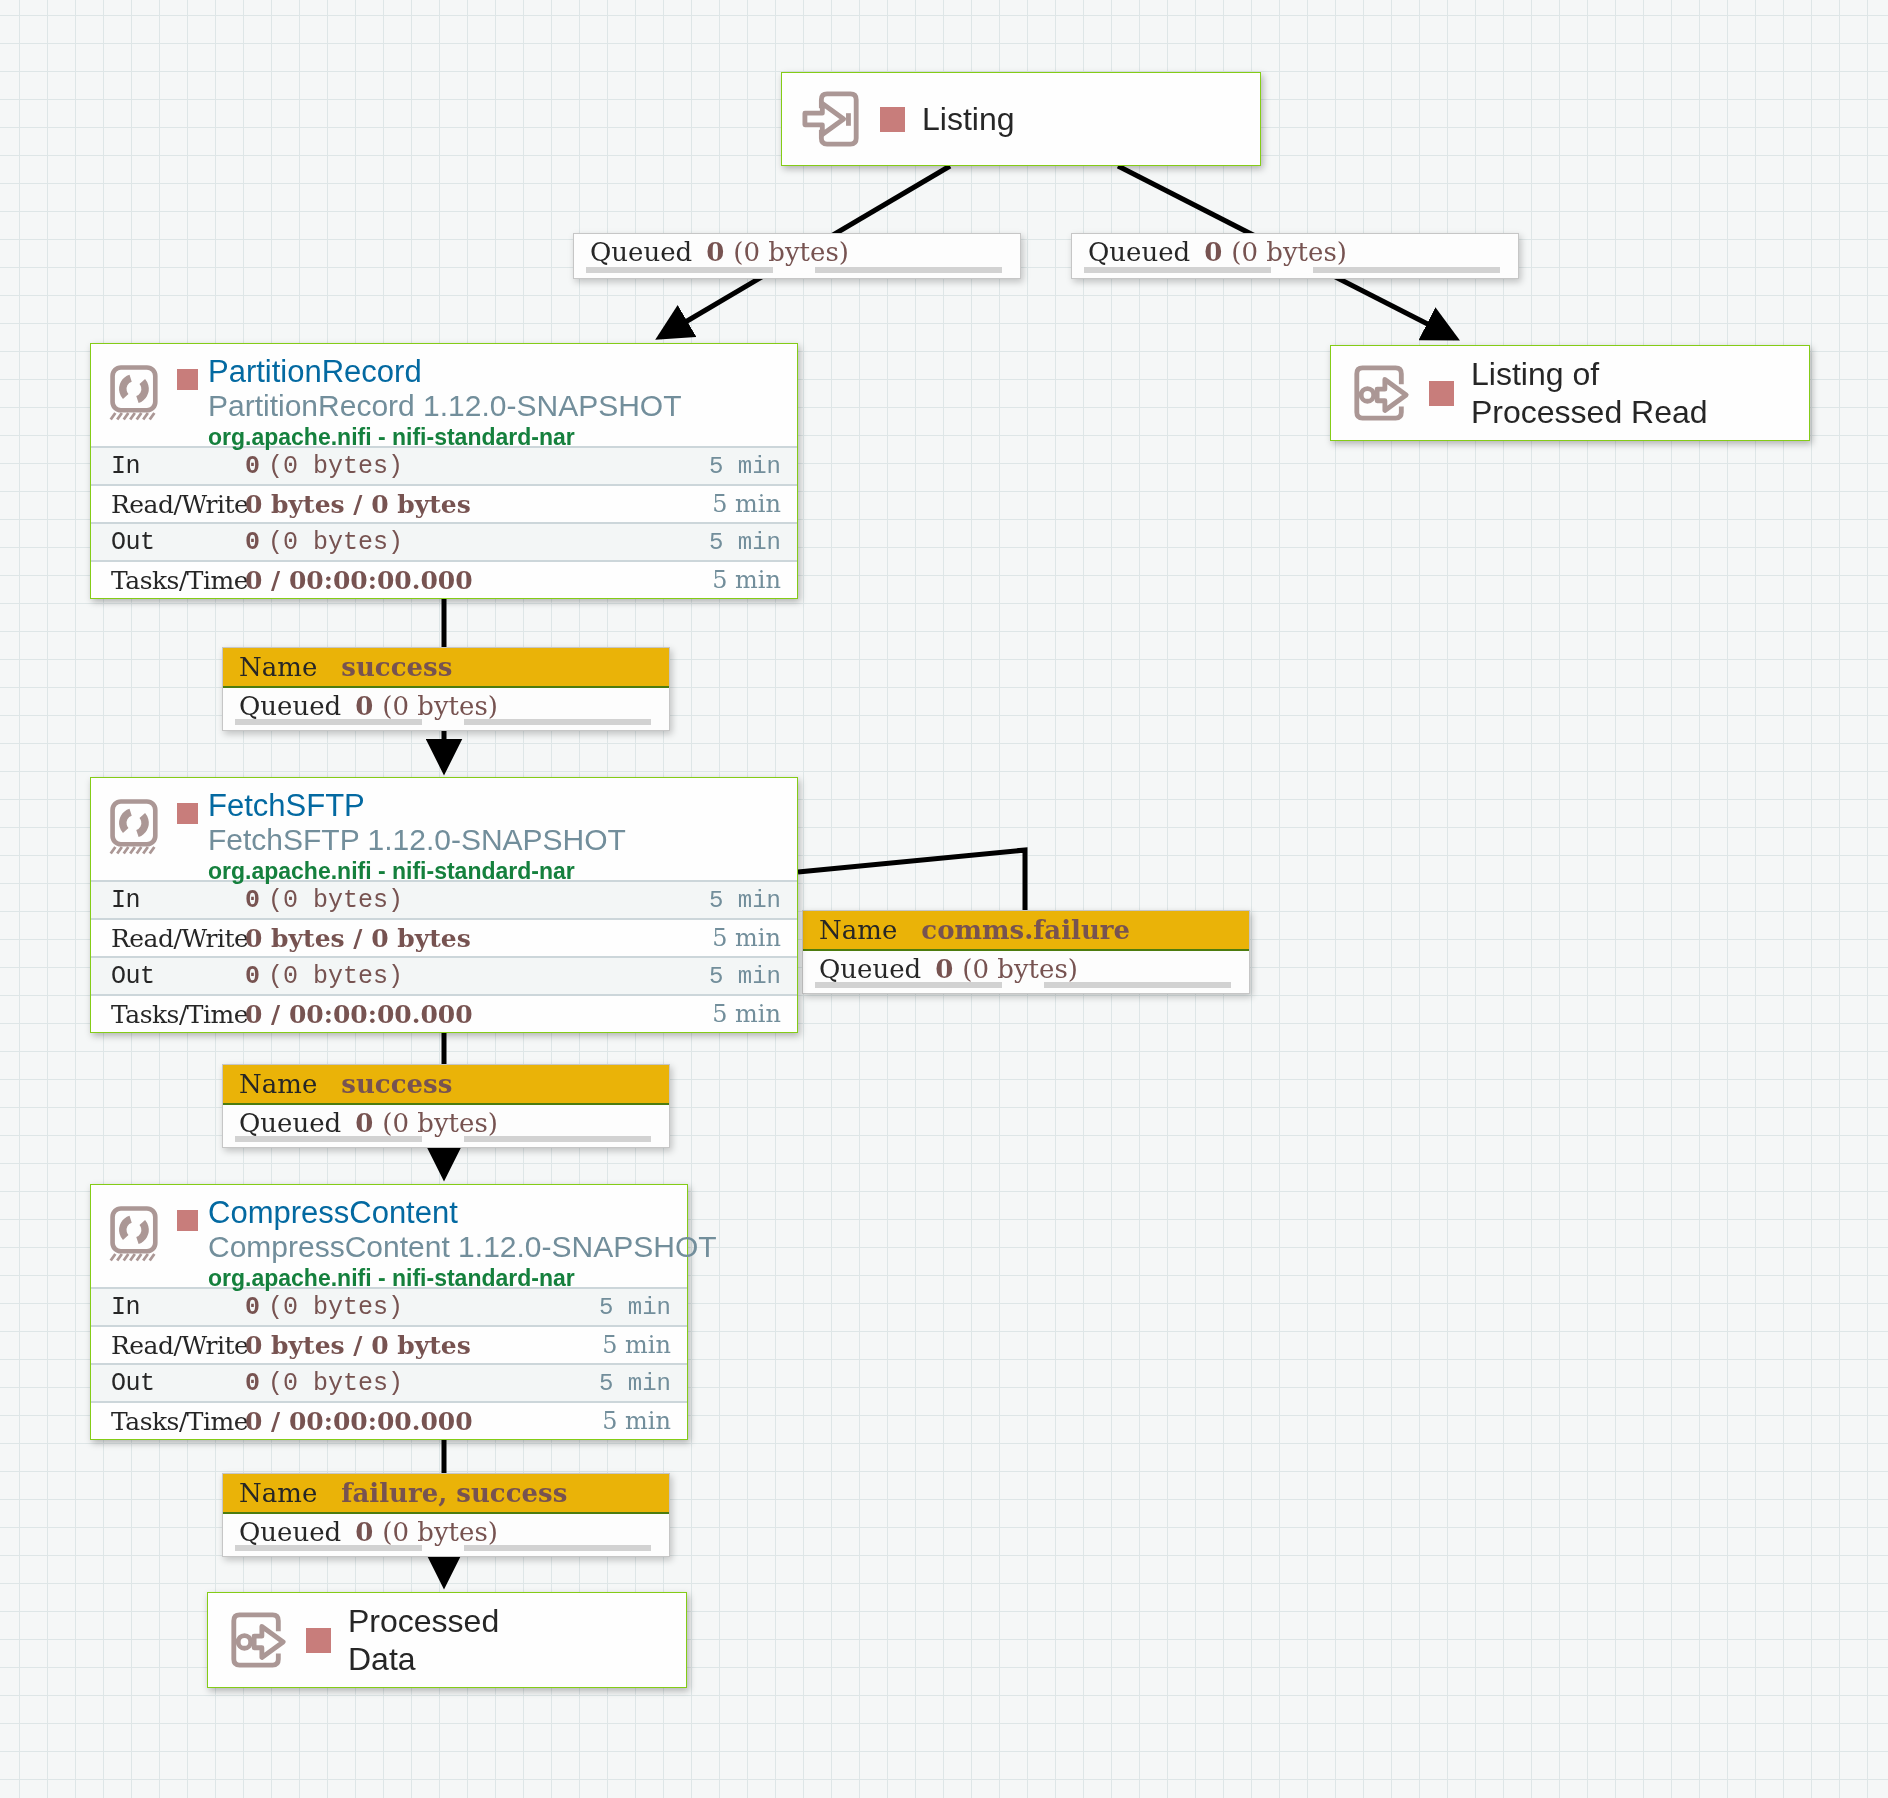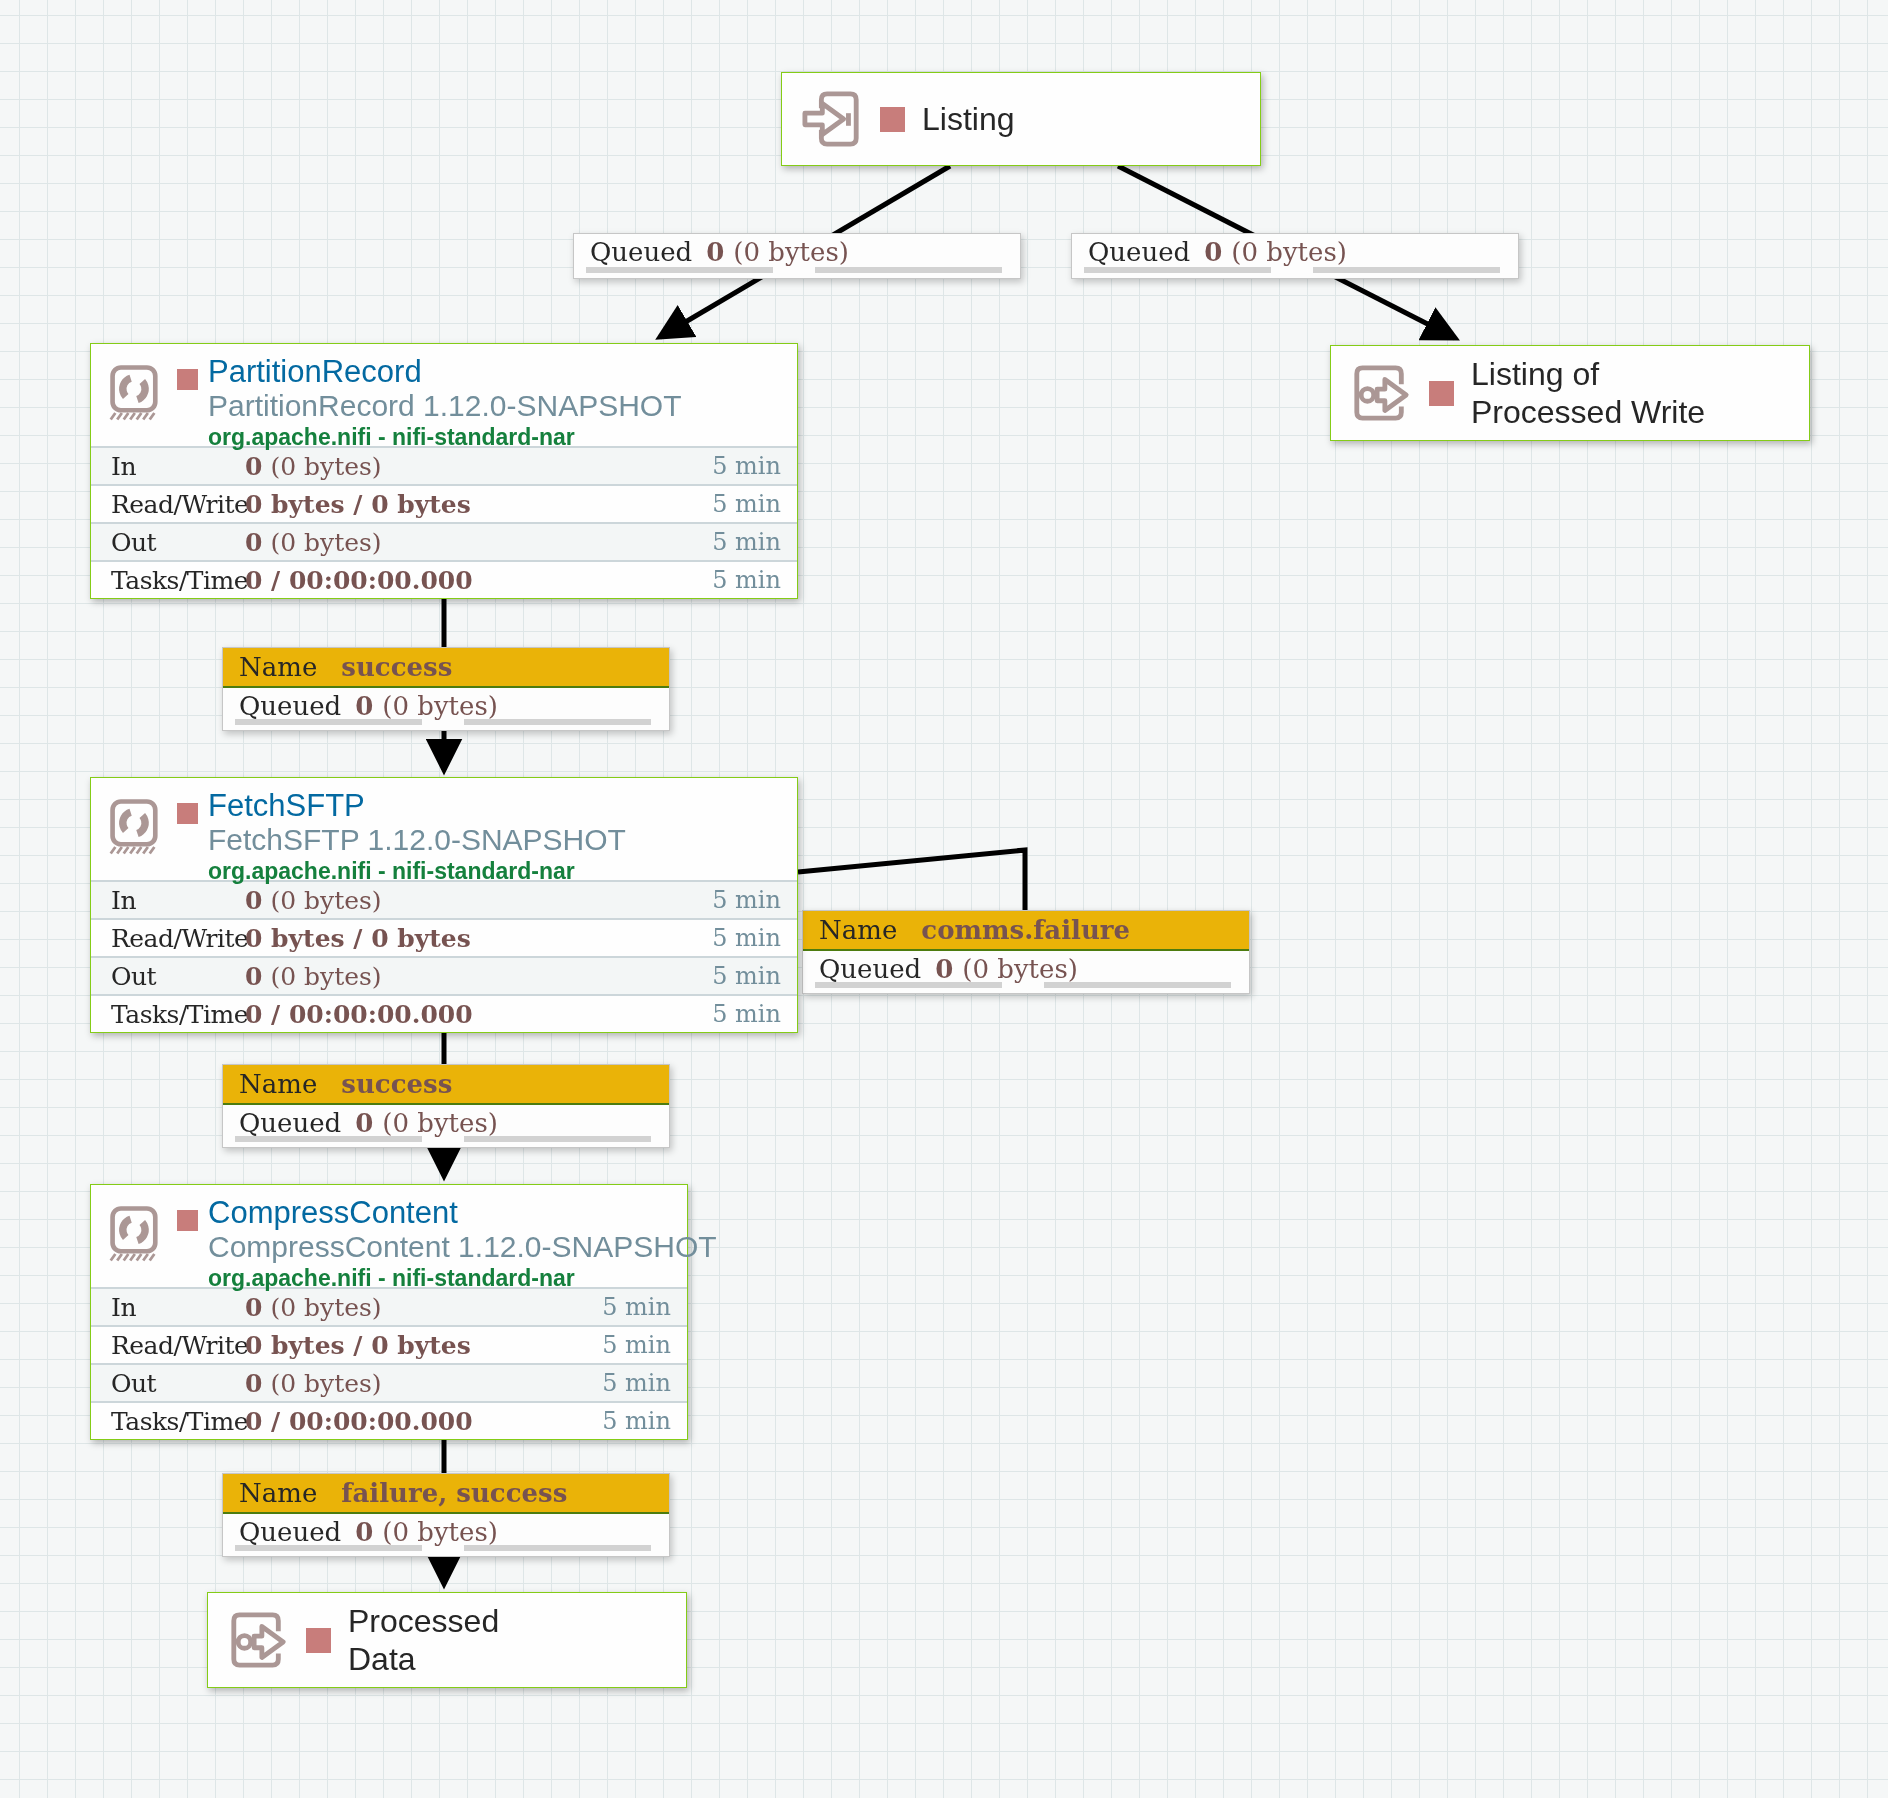--- a/index.html
+++ b/index.html
@@ -29,21 +29,21 @@
   .processor{padding:0;}
   .p-header{height:102px;position:relative;}
   .p-icon{position:absolute;left:16px;top:20px;}
   .processor .state{position:absolute;left:86px;top:25px;width:21px;height:21px;margin:0;}
   .p-titles{position:absolute;left:117px;top:10px;white-space:nowrap;}
   .p-name{font-size:31px;color:#0369a1;line-height:36px;}
   .p-type{font-size:30px;color:#728e9b;line-height:31px;}
   .p-bundle{font-size:23px;color:#15803d;line-height:28px;margin-top:2px;font-weight:bold;}
   .stat-row{height:38px;display:flex;align-items:center;border-top:2px solid #ccd6da;
             font-family:"DejaVu Serif",serif;font-size:25px;box-sizing:border-box;}
-  .stat-row.alt{background:#f3f6f6;}
+  .stat-row.alt{background:#f3f6f6;font-family:Liberation Mono, monospace;}
   .stat-label{width:134px;padding-left:20px;color:#262626;flex:0 0 auto;white-space:nowrap;letter-spacing:-0.5px;}
   .stat-value{color:#775351;white-space:nowrap;}
   .stat-value b{font-weight:bold;}
   .stat-rest{margin-left:8px;}
   .stat-time{margin-left:auto;padding-right:16px;color:#728e9b;font-size:24px;}
 
   
   .conn-label{position:absolute;background:#fdfdfd;border:1px solid #c6c6c6;
               box-shadow:2px 3px 7px rgba(0,0,0,.22);box-sizing:border-box;
               font-family:"DejaVu Serif",serif;font-size:26px;z-index:2;}
@@ -146,21 +146,21 @@
 
 <div class="comp port" style="left:1330px;top:345px;width:480px;height:96px;">
   <svg class="port-icon" width="60" height="64" viewBox="0 0 62 66">
     <path d="M52 24 V13 Q52 7 46 7 H12 Q6 7 6 13 V53 Q6 59 12 59 H46 Q52 59 52 53 V47" fill="none" stroke="#ab9795" stroke-width="5"></path>
     <circle cx="17" cy="35" r="6.5" fill="none" stroke="#ab9795" stroke-width="5"></circle>
     <path d="M27 29 H35 V19 L57 35 L35 51 V41 H27 Z" fill="none" stroke="#ab9795" stroke-width="5" stroke-linejoin="round"></path>
   </svg>
   <div class="state"></div>
   <div class="port-label">
     <span style="display:block">Listing of</span>
-    <span style="display:block">Processed Write</span>
+    <span style="display:block">Processed Read</span>
   </div>
 </div>
 
 <div class="conn-label" style="left:222px;top:647px;width:448px;">
   <div class="conn-row name">
     <span class="k">Name</span>
     <b>success</b>
   </div>
   <div class="conn-row queued-row">
     <span class="k">Queued</span>

